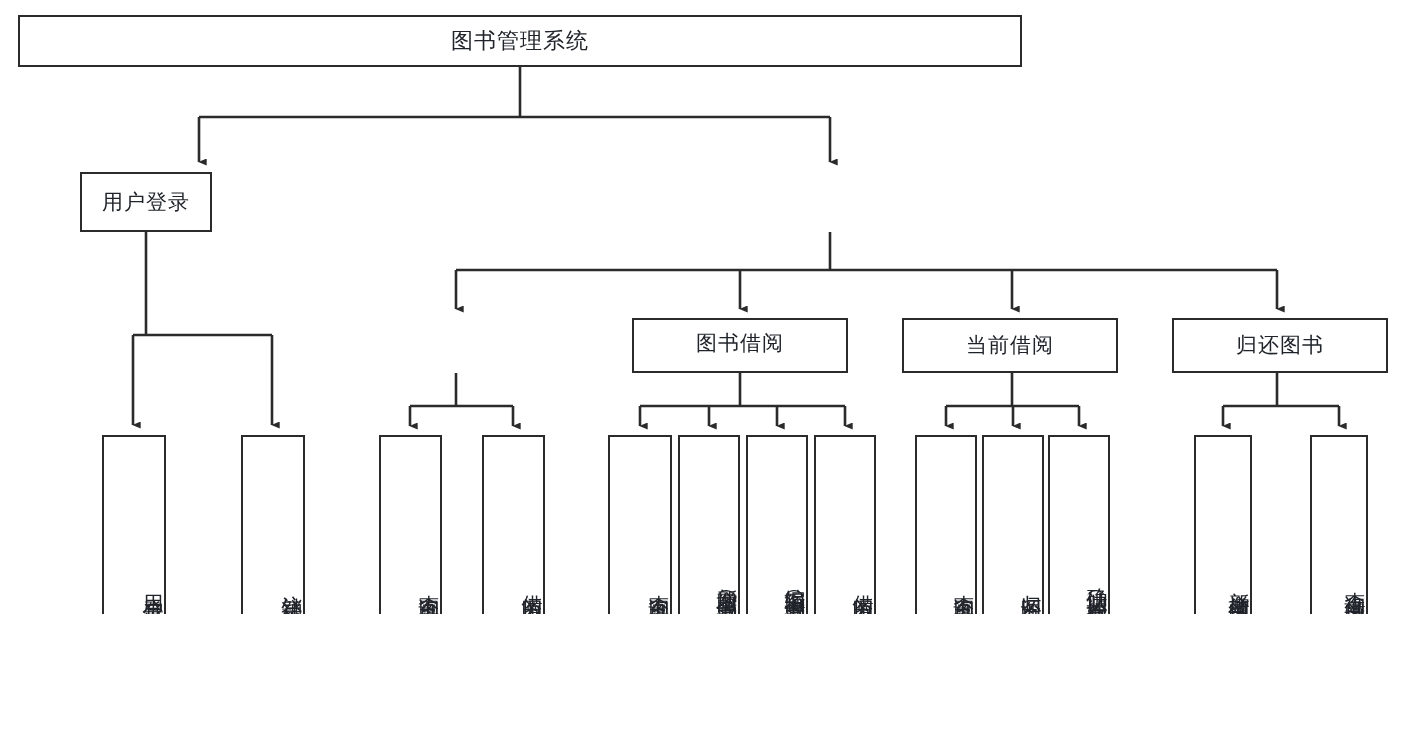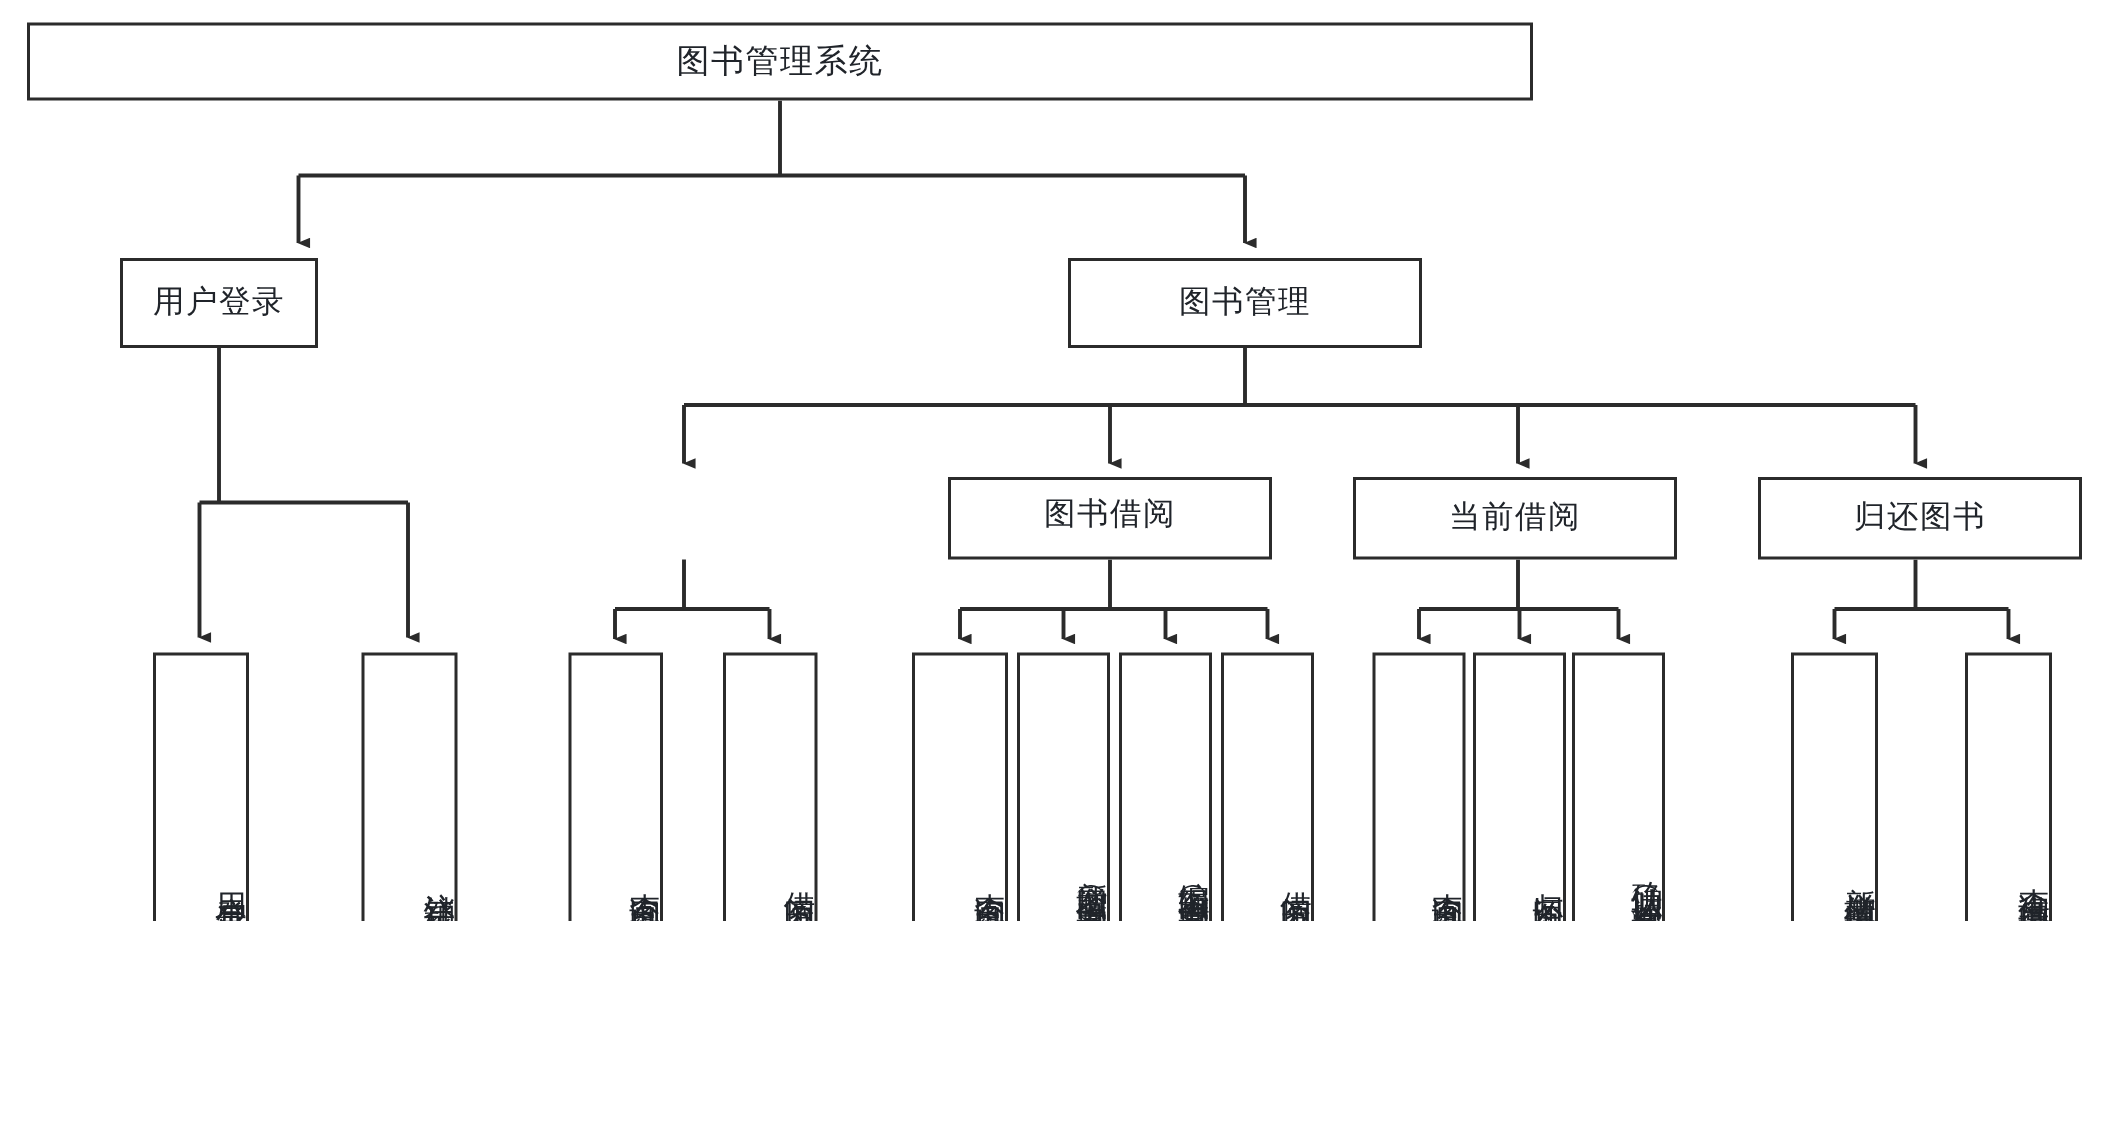--- a/index.html
+++ b/index.html
@@ -129,23 +129,20 @@
     </g>
   </svg>
 
   <div class="node horiz root" style="left:18px; top:15px; width:1004px; height:52px;">
     <span>图书管理系统</span>
   </div>
 
   <div class="node horiz" style="left:80px; top:172px; width:132px; height:60px;">
     <span>用户登录</span>
   </div>
-  <div class="node horiz" style="left:712px; top:172px; width:236px; height:60px;">
-    <span>图书管理</span>
-  </div>
 
   <div class="node horiz" style="left:632px; top:318px; width:216px; height:55px;font-family:Liberation Mono, monospace;">
     <span>图书借阅</span>
   </div>
   <div class="node horiz" style="left:902px; top:318px; width:216px; height:55px;">
     <span>当前借阅</span>
   </div>
   <div class="node horiz" style="left:1172px; top:318px; width:216px; height:55px;">
     <span>归还图书</span>
   </div>

